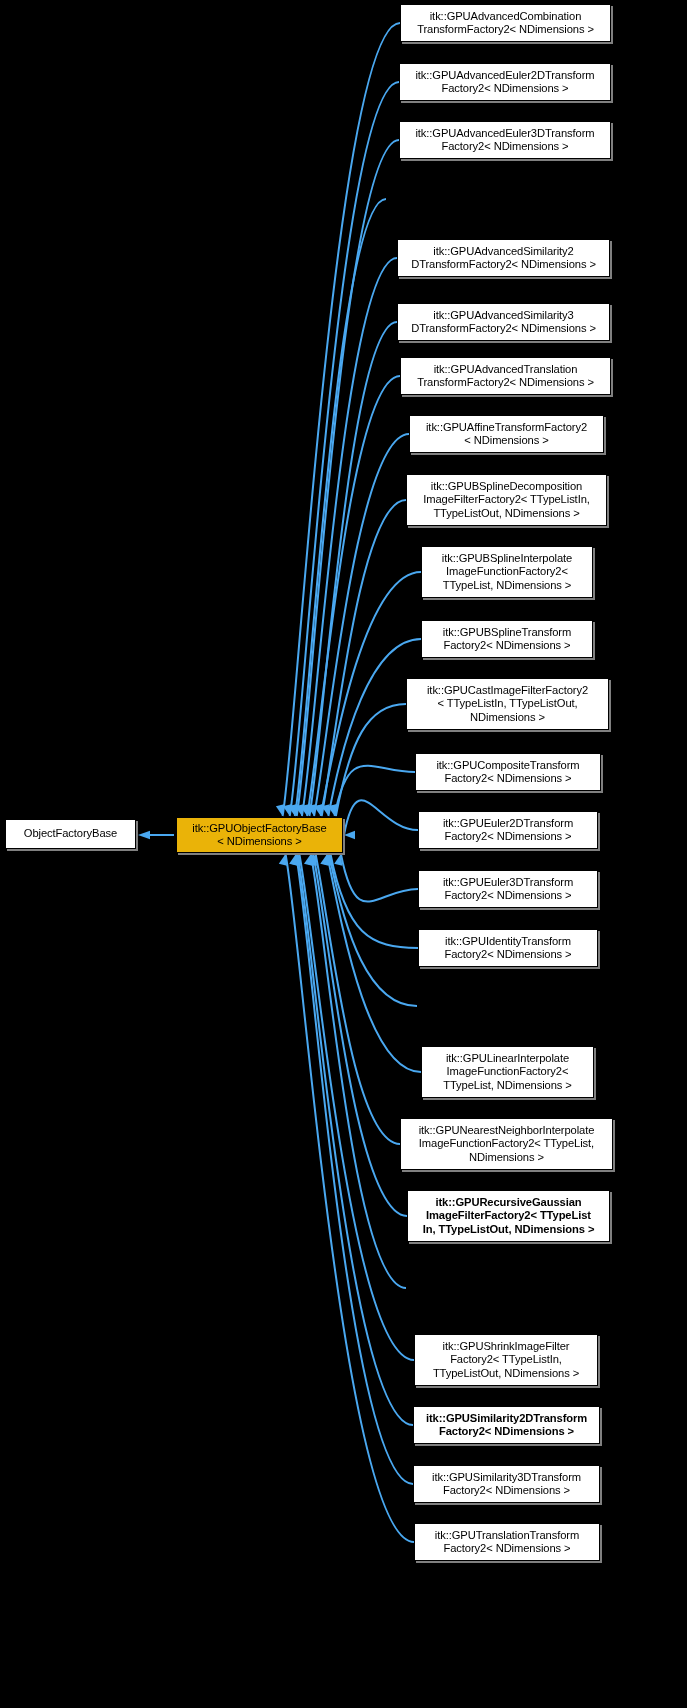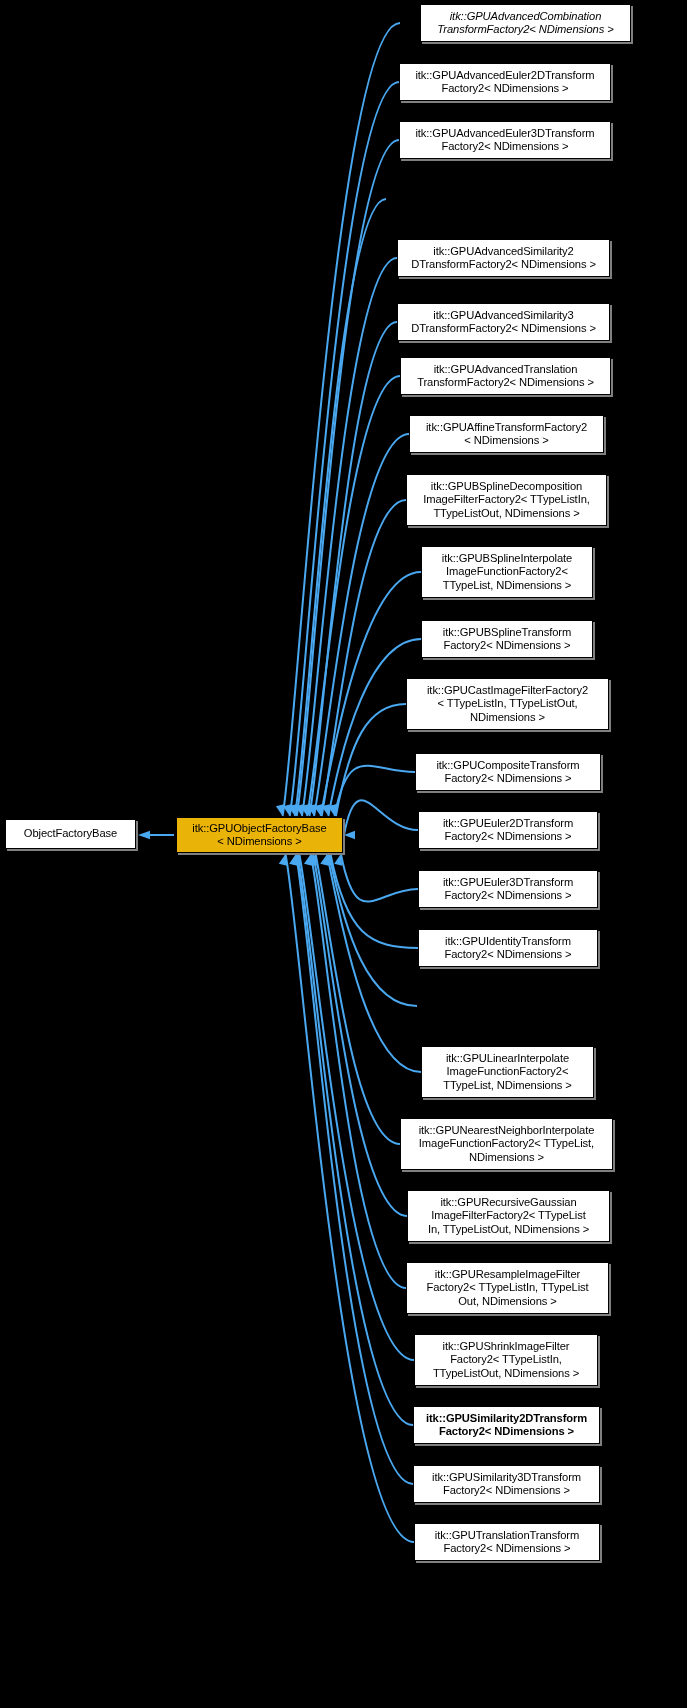--- a/index.html
+++ b/index.html
@@ -73,21 +73,21 @@
       <polygon points="295.9,854.0 297.3,865.7 289.2,863.7" fill="#4aa8f0"></polygon>
       <polygon points="285.5,854.0 287.0,865.7 278.8,863.7" fill="#4aa8f0"></polygon>
     </svg>
 <div class="node" style="left: 5px; top: 819px; width: 131px; height: 30px;">
       <span class="lbl">ObjectFactoryBase</span>
     </div>
     <div class="node base" style="left: 176px; top: 817px; width: 167px; height: 36px;">
       <span class="lbl">itk::GPUObjectFactoryBase
 &lt; NDimensions &gt;</span>
     </div>
-    <div class="node" style="left: 420px; top: 4px; width: 211px; height: 38px; font-style: italic;">
+    <div class="node" style="left: 400px; top: 4px; width: 211px; height: 38px;">
       <span class="lbl">itk::GPUAdvancedCombination
 TransformFactory2&lt; NDimensions &gt;</span>
     </div>
     <div class="node" style="left: 399px; top: 63px; width: 212px; height: 38px;">
       <span class="lbl">itk::GPUAdvancedEuler2DTransform
 Factory2&lt; NDimensions &gt;</span>
     </div>
     <div class="node" style="left: 399px; top: 121px; width: 212px; height: 38px;">
       <span class="lbl">itk::GPUAdvancedEuler3DTransform
 Factory2&lt; NDimensions &gt;</span>
@@ -146,29 +146,24 @@
     <div class="node" style="left: 421px; top: 1046px; width: 173px; height: 52px;">
       <span class="lbl">itk::GPULinearInterpolate
 ImageFunctionFactory2&lt;
 TTypeList, NDimensions &gt;</span>
     </div>
     <div class="node" style="left: 400px; top: 1118px; width: 213px; height: 52px;">
       <span class="lbl">itk::GPUNearestNeighborInterpolate
 ImageFunctionFactory2&lt; TTypeList,
 NDimensions &gt;</span>
     </div>
-    <div class="node" style="left: 407px; top: 1190px; width: 203px; height: 52px;">
+    <div class="node" style="left: 407px; top: 1190px; width: 203px; height: 52px; font-weight: bold;">
       <span class="lbl">itk::GPURecursiveGaussian
 ImageFilterFactory2&lt; TTypeList
 In, TTypeListOut, NDimensions &gt;</span>
-    </div>
-    <div class="node" style="left: 406px; top: 1262px; width: 203px; height: 52px;">
-      <span class="lbl">itk::GPUResampleImageFilter
-Factory2&lt; TTypeListIn, TTypeList
-Out, NDimensions &gt;</span>
     </div>
     <div class="node" style="left: 414px; top: 1334px; width: 184px; height: 52px;">
       <span class="lbl">itk::GPUShrinkImageFilter
 Factory2&lt; TTypeListIn,
 TTypeListOut, NDimensions &gt;</span>
     </div>
     <div class="node" style="left: 413px; top: 1406px; width: 187px; height: 38px; font-weight: bold;">
       <span class="lbl">itk::GPUSimilarity2DTransform
 Factory2&lt; NDimensions &gt;</span>
     </div>

